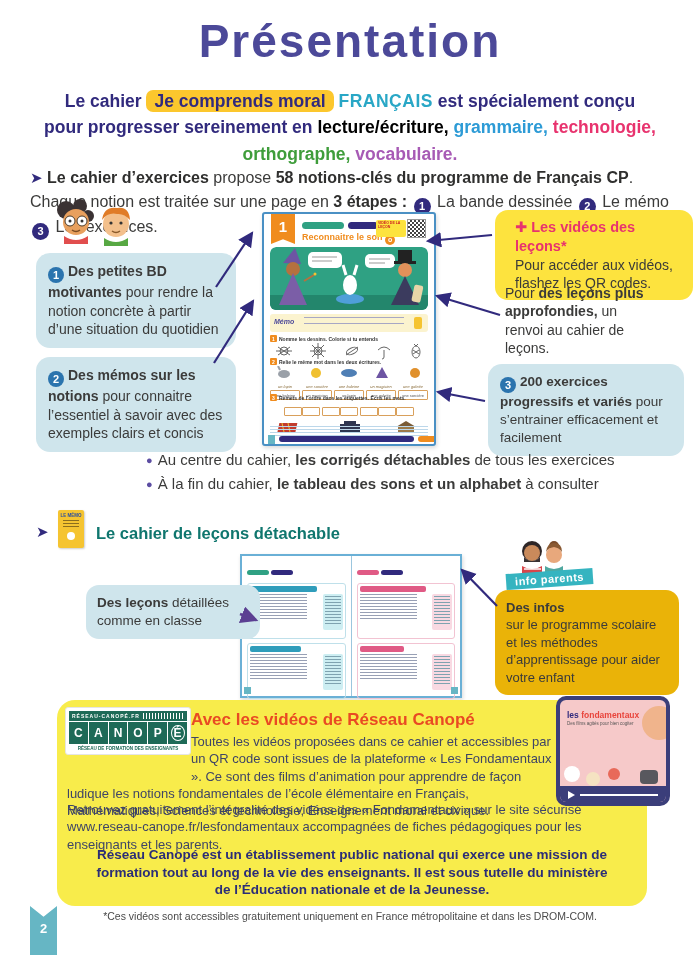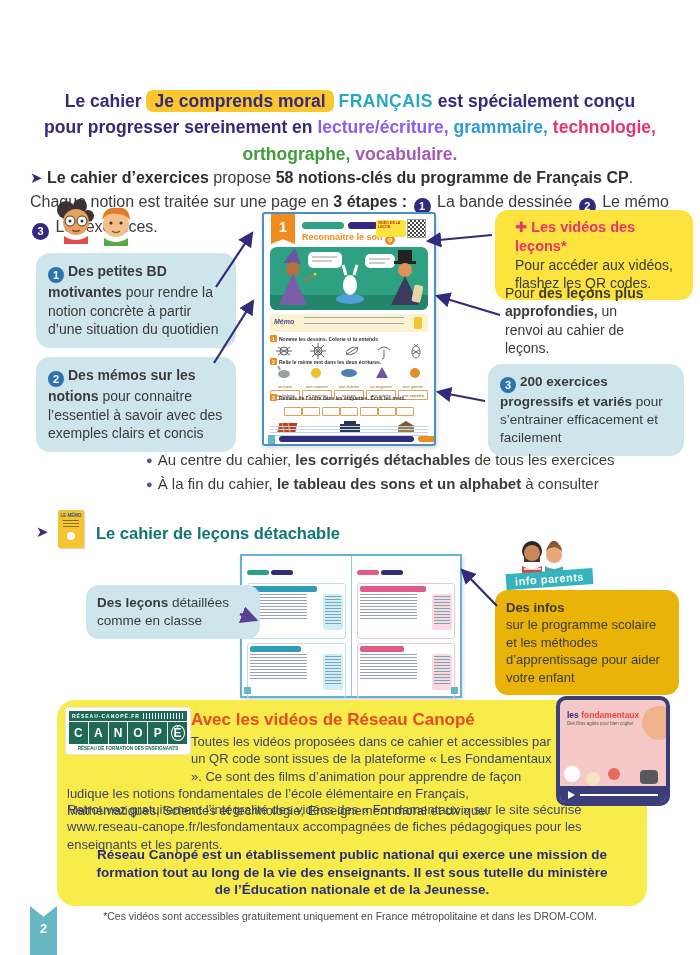--- a/index.html
+++ b/index.html
@@ -143,28 +143,29 @@
   .footnote{left:0;top:910px;width:700px;text-align:center;font-size:10.5px;color:#4a4a4a;}
   .ribbon{left:30px;top:906px;width:27px;height:49px;background:#66b6c4;color:#fff;font-weight:bold;
           font-size:13px;text-align:center;clip-path:polygon(0 0,50% 22%,100% 0,100% 100%,0 100%);}
   .ribbon span{display:block;margin-top:15px;}
 </style>
 </head>
 <body>
 
 <div id="page">
 
+  <div class="abs title">Présentation</div>
 
   <div class="abs intro">
     <span>Le cahier</span>
     <span class="hl">Je comprends moral</span>
     <span class="brand">FRANÇAIS</span>
     <span>est spécialement conçu</span><br>
     <span>pour progresser sereinement en</span>
-    <span style="color: #8b5cf6;">lecture/écriture,</span>
+    <span style="color: #000000;">lecture/écriture,</span>
     <span style="color: rgb(45, 155, 214);">grammaire,</span>
     <span style="color: rgb(232, 51, 110);">technologie,</span><br>
     <span style="color: rgb(63, 157, 59);">orthographe,</span>
     <span style="color: rgb(167, 90, 181);">vocabulaire.</span>
   </div>
 
   <div class="abs exintro">
     <span class="marker">➤</span>
     <b>Le cahier d’exercices</b><span> propose </span><b>58 notions-clés du programme de Français CP</b><span>. Chaque notion est traitée sur une page en </span><b>3 étapes :</b>
     <span class="numc">1</span>

